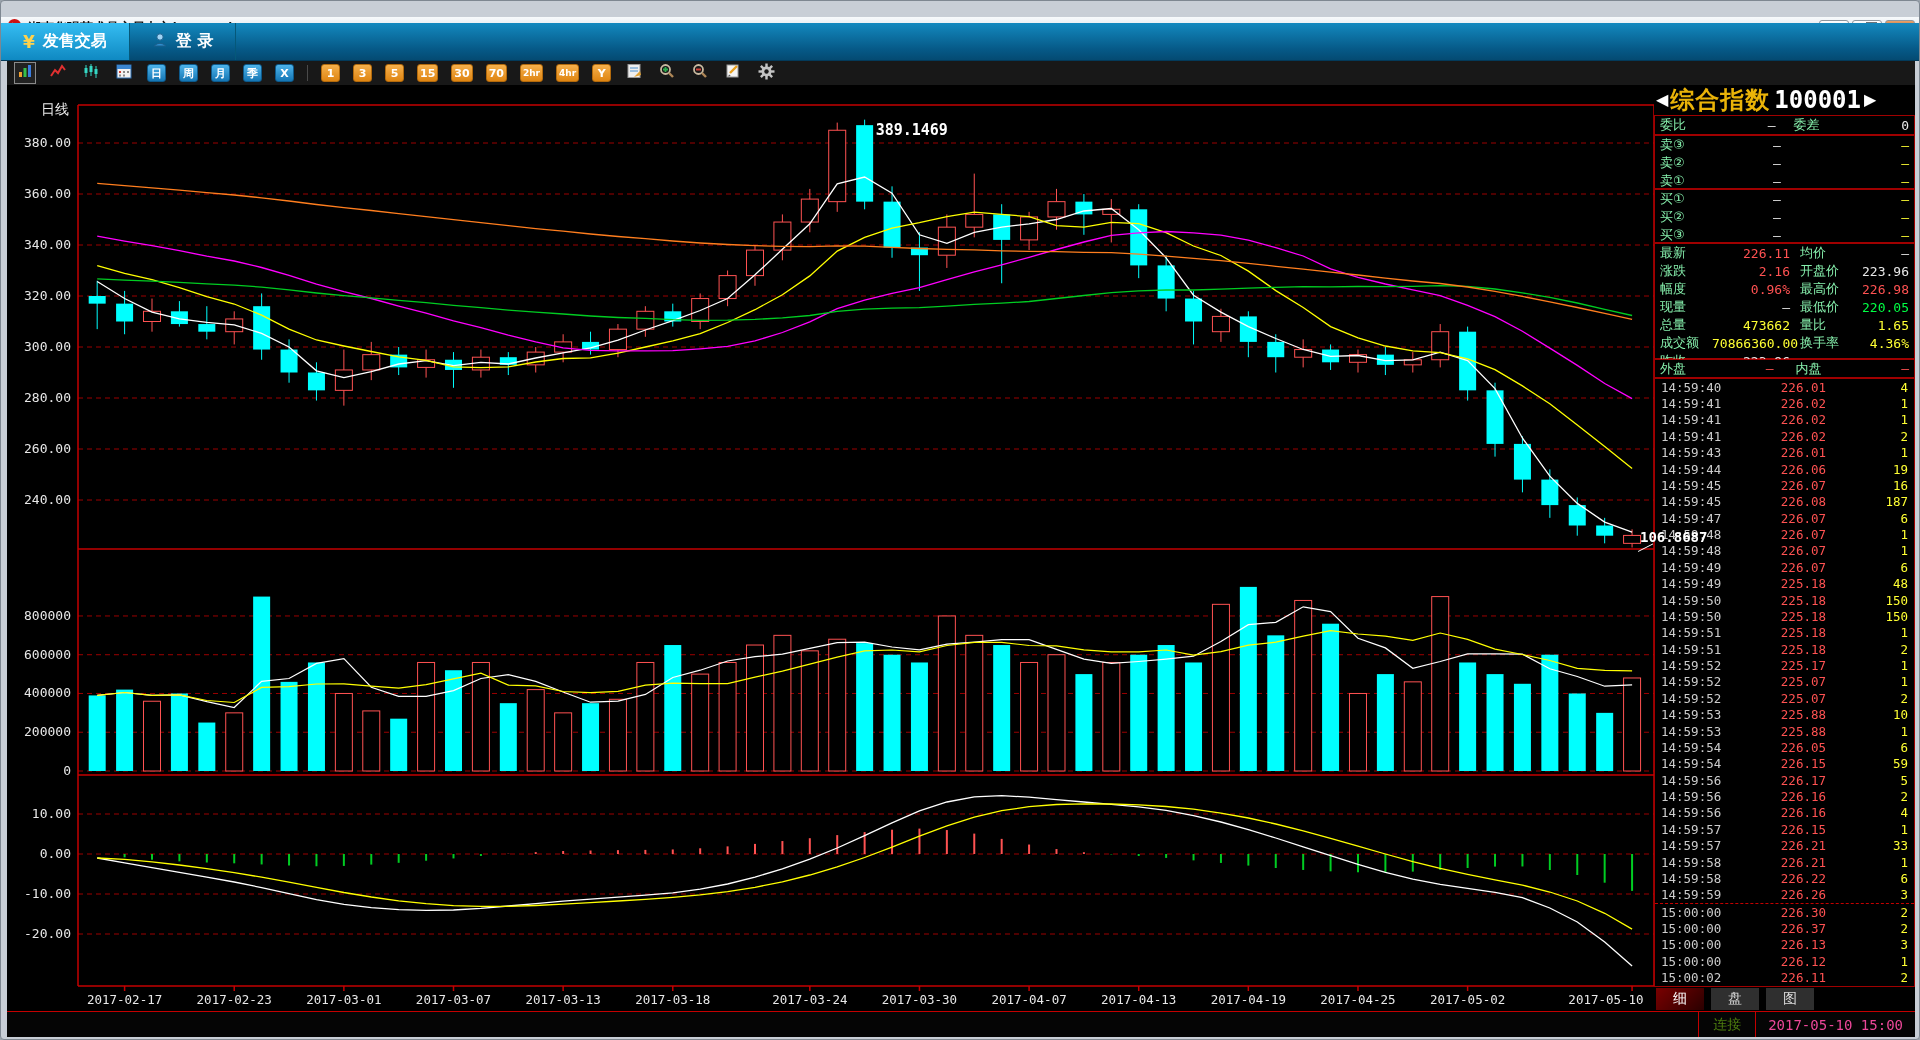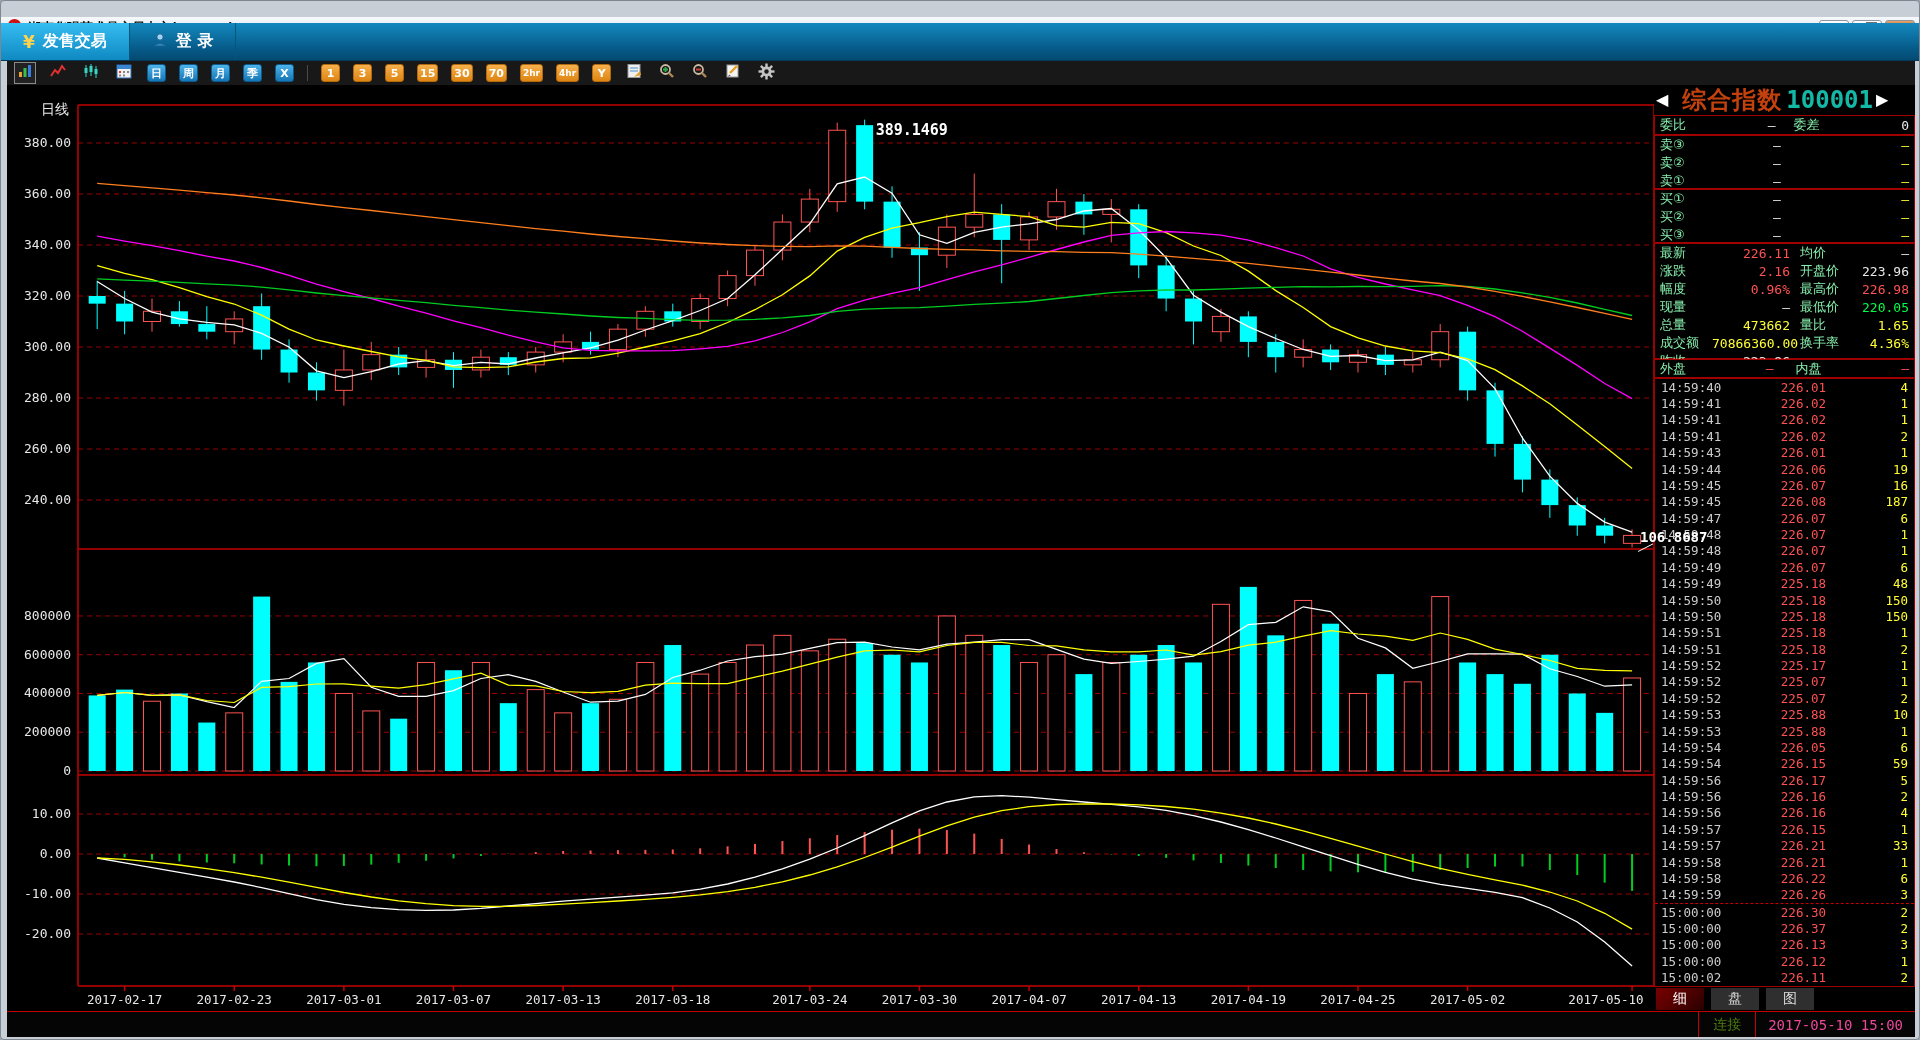--- a/index.html
+++ b/index.html
@@ -29,22 +29,22 @@
   .tbtn.orange{background:linear-gradient(#f5b04c,#df8512);border:1px solid #b36a0c;}
   .tsep{width:1px;height:16px;background:#4a4a4a;}
   
   #chart-area{position:absolute;left:6px;top:84px;width:1647px;height:926px;background:#000;}
   #period-label{position:absolute;left:34px;top:16px;color:#e8e8e8;font-size:14px;}
   #last-price-label{position:absolute;left:1639px;top:528px;color:#fff;font-size:14px;font-weight:bold;z-index:5;font-family:"DejaVu Sans Mono",monospace;}
   
   #right-panel{position:absolute;left:1653px;top:84px;width:261px;height:926px;background:#000;display:flex;flex-direction:column;}
   .qp-header{height:30px;display:flex;align-items:center;padding:0 2px;}
   .qp-header .arrow{color:#fff;font-size:16px;line-height:1;cursor:pointer;}
-  .qp-header .qname{color:#c2410c;font-size:24px;font-weight:bold;margin:0 4px 0 14px;letter-spacing:1px;white-space:nowrap;}
-  .qp-header .qcode{color:#14b8a6;font-size:24px;font-weight:bold;margin-right:3px;font-family:"DejaVu Sans Mono",monospace;}
+  .qp-header .qname{color:#eab308;font-size:24px;font-weight:bold;margin:0 4px 0 2px;letter-spacing:1px;white-space:nowrap;}
+  .qp-header .qcode{color:#ffffff;font-size:24px;font-weight:bold;margin-right:3px;font-family:"DejaVu Sans Mono",monospace;}
   .qp-box{border:1px solid #a00000;background:#000;}
   .qrow{display:flex;align-items:center;padding:0 5px;font-size:13px;}
   .qrow .lab{color:#86efac;}
   .c-red{color:#ff5252;} .c-yellow{color:#ffff33;} .c-white{color:#e8e8e8;} .c-green{color:#00ff44;}
   #weibi-row{height:18px;}
   #asks,#bids{display:flex;flex-direction:column;}
   #asks .qrow,#bids .qrow{flex:1;}
   #info{display:flex;flex-direction:column;}
   #info .qrow{flex:1;}
   #inout-row{height:17px;}

